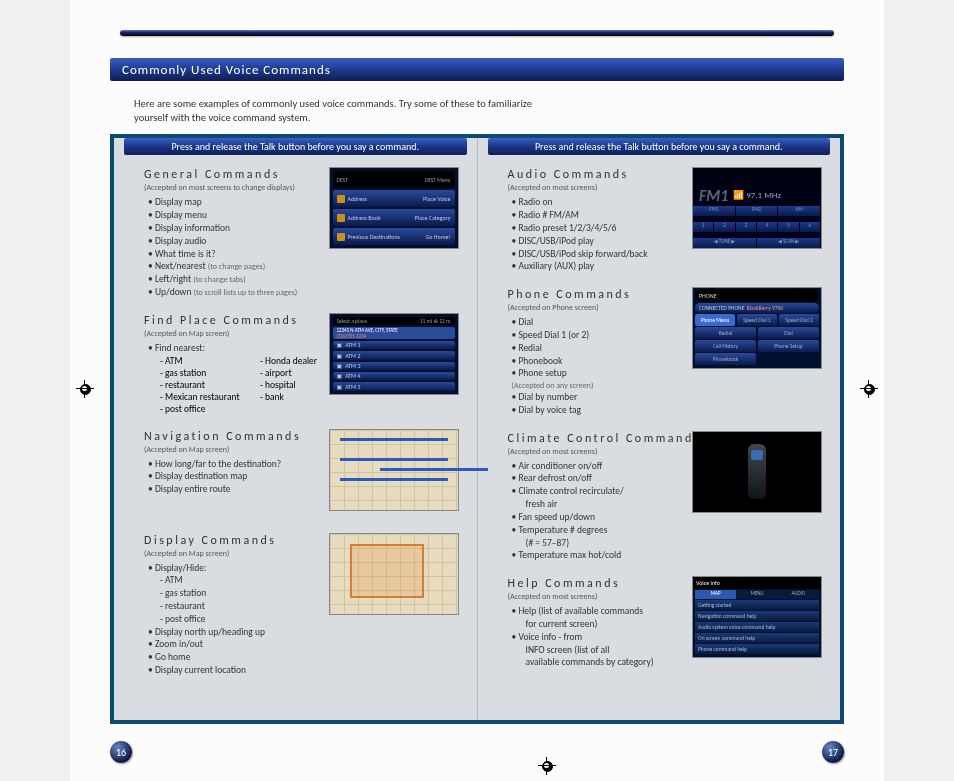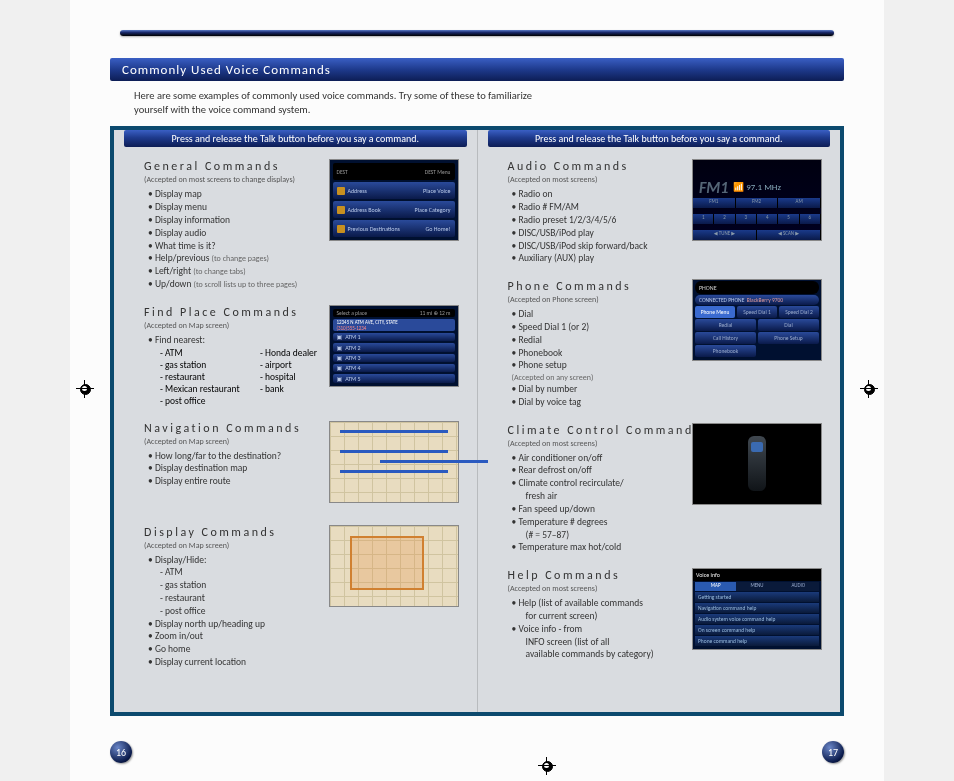--- a/index.html
+++ b/index.html
@@ -31,21 +31,21 @@
     font-size: 13px;
     letter-spacing: 1px;
     padding: 4px 12px;
     border-radius: 2px;
     margin: 0 0 8px 0;
     font-weight: 400;
   }
   .intro {
     font-size: 10.5px;
     color: #333;
-    margin: 8px 0 10px 24px;
+    margin: 16px 0 10px 24px;
     line-height: 1.3;
     max-width: 420px;
   }
   .content-wrap {
     border: 4px solid #0c4a6e;
     background: #d9dce0;
     position: relative;
     height: 590px;
     box-sizing: border-box;
   }
@@ -266,21 +266,21 @@
 
         <div class="section">
           <div class="sec-title">General Commands</div>
           <div class="sec-sub">(Accepted on most screens to change displays)</div>
           <ul class="cmd-list">
             <li>Display map</li>
             <li>Display menu</li>
             <li>Display information</li>
             <li>Display audio</li>
             <li>What time is it?</li>
-            <li><span>Help/previous</span> <span class="note">(to change pages)</span></li>
+            <li><span>Next/nearest</span> <span class="note">(to change pages)</span></li>
             <li><span>Left/right</span> <span class="note">(to change tabs)</span></li>
             <li><span>Up/down</span> <span class="note">(to scroll lists up to three pages)</span></li>
           </ul>
           <div class="thumb nav1 nav-rows">
             <div class="row header-row">
                 <span>DEST</span>
                 <span>DEST Menu</span>
               </div>
             <div class="row">
                 <span>

